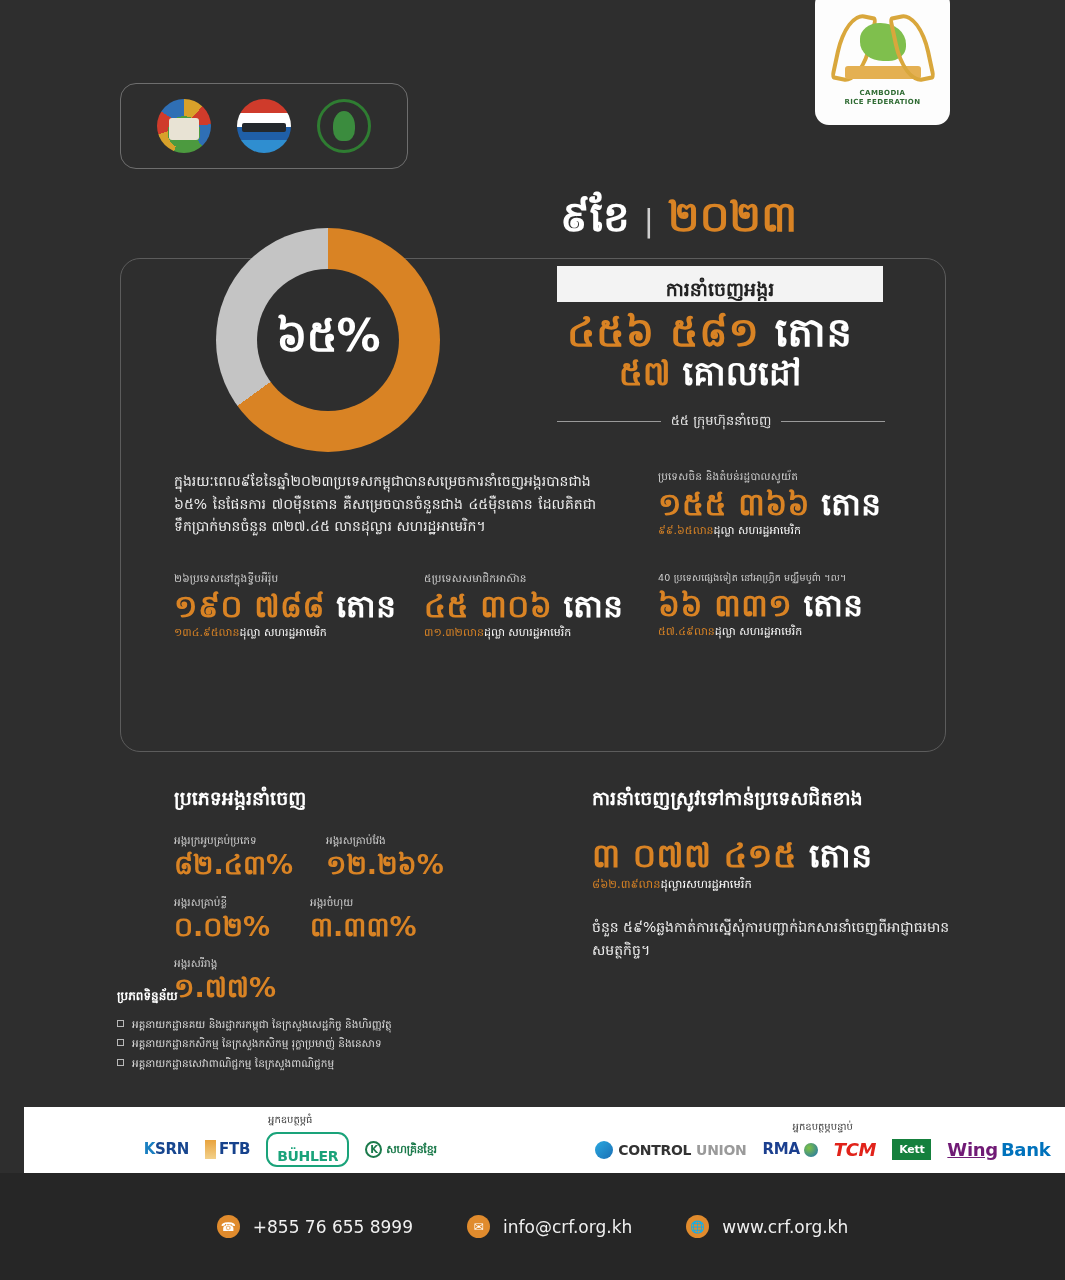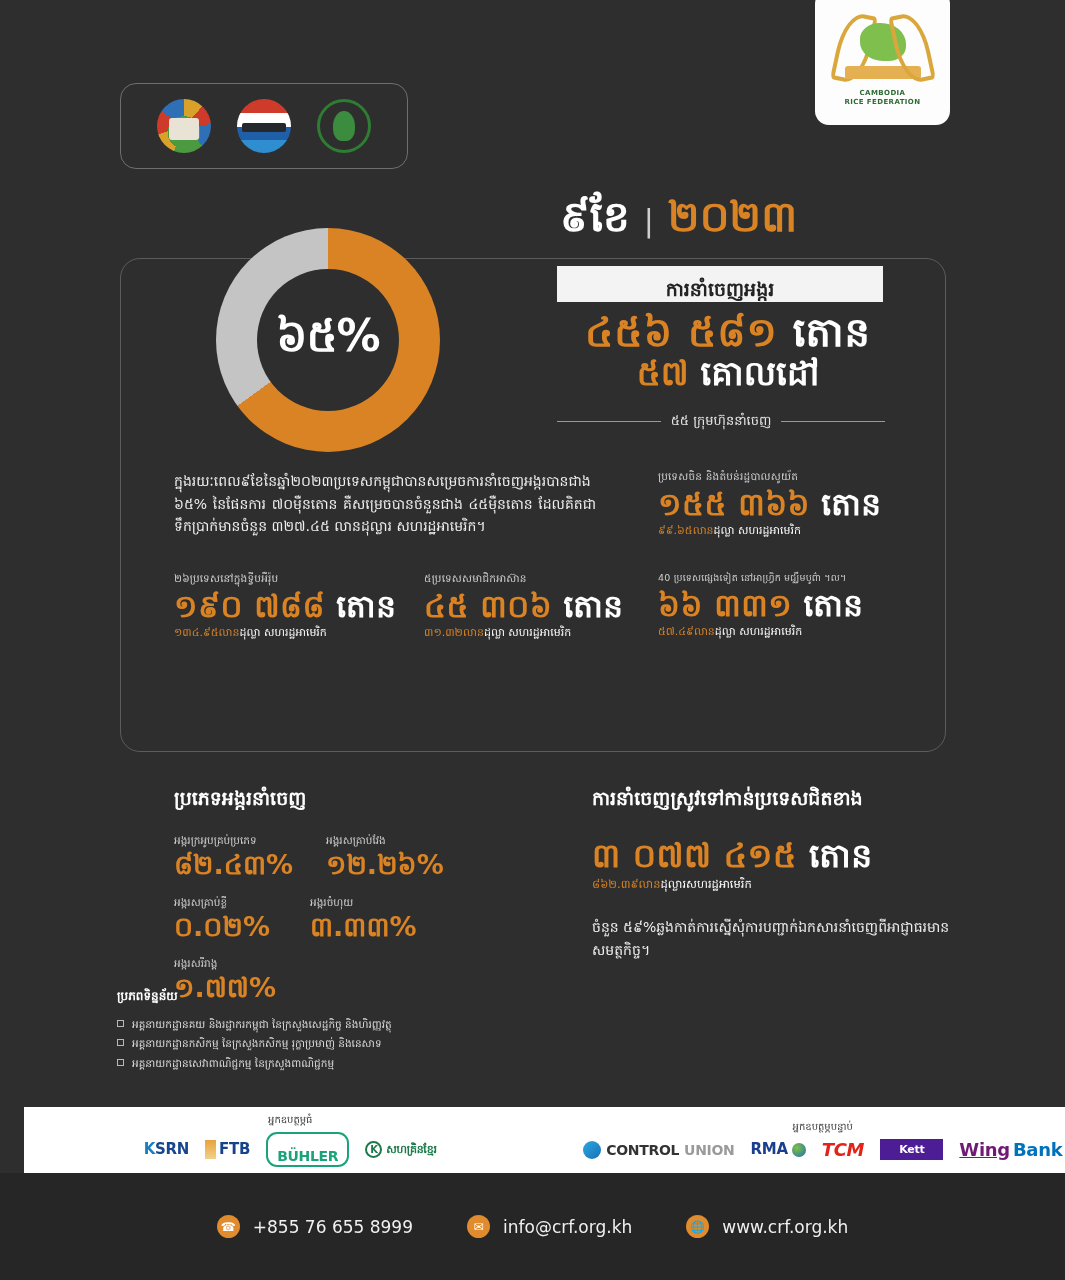--- a/index.html
+++ b/index.html
@@ -77,21 +77,21 @@
   .donut-label{font-size:44px;font-weight:bold;color:#ffffff;letter-spacing:-1px;}
 
   
   .banner{
     position:absolute; left:557px; top:266px; width:326px; height:36px;
     background:#f3f3f3; display:flex; align-items:center; justify-content:center;
   }
   .banner span{color:#222;font-size:19px;font-weight:bold;margin-top:14px;}
 
   .big-total{
-    position:absolute; left:564px; top:310px; width:328px; text-align:center;
+    position:absolute; left:546px; top:310px; width:328px; text-align:center;
   }
   .big-total .l1{font-size:40px;font-weight:bold;color:#d98324;line-height:1.1;letter-spacing:1px;}
   .big-total .l1 .unit{color:#ffffff;}
   .big-total .l2{font-size:34px;font-weight:bold;color:#d98324;line-height:1.15;}
   .big-total .l2 .unit{color:#ffffff;}
   .firms{
     position:absolute; left:557px; top:412px; width:328px;
     display:flex; align-items:center; gap:10px; justify-content:center;
   }
   .firms .rule{flex:1;height:1px;background:#9a9a9a;}
@@ -154,21 +154,21 @@
   .lg-ftb .bar{display:inline-block;width:11px;height:19px;background:linear-gradient(#e8a33d,#f2d08a);margin-right:3px;}
   .lg-buhler{color:#1aa37a;border:2px solid #1aa37a;border-radius:11px;padding:15px 9px 2px;font-size:14px;}
   .lg-khmer{color:#1b7a4b;font-size:11px;display:flex;align-items:center;gap:4px;}
   .lg-khmer .circ{width:17px;height:17px;border-radius:50%;border:2px solid #1b7a4b;color:#1b7a4b;font-size:10px;display:flex;align-items:center;justify-content:center;}
   .lg-cu{color:#333;display:flex;align-items:center;gap:5px;font-size:14px;}
   .lg-cu .swoosh{width:18px;height:18px;border-radius:50%;background:linear-gradient(135deg,#2aa9e0,#1b6fb5);}
   .lg-cu .light{color:#9a9a9a;}
   .lg-rma{color:#1b3f8f;display:flex;align-items:center;gap:4px;}
   .lg-rma .globe{width:14px;height:14px;border-radius:50%;background:radial-gradient(circle at 35% 35%,#7fc242,#1b6fb5);}
   .lg-tcm{color:#e1231a;font-style:italic;font-size:18px;}
-  .lg-kett{background:#4c1d95;color:#fff;font-size:11px;padding:5px 19px;}
+  .lg-kett{background:#15803d;color:#fff;font-size:11px;padding:5px 7px;}
   .lg-wing{display:flex;align-items:baseline;gap:3px;font-size:18px;}
   .lg-wing .w{color:#701a75;text-decoration:underline;}
   .lg-wing .b{color:#0072bc;}
 
   
   .contactbar{
     position:absolute;left:0;bottom:0;width:1065px;height:107px;background:#262626;
     display:flex;align-items:center;justify-content:center;gap:54px;
   }
   .contact{display:flex;align-items:center;gap:13px;}

